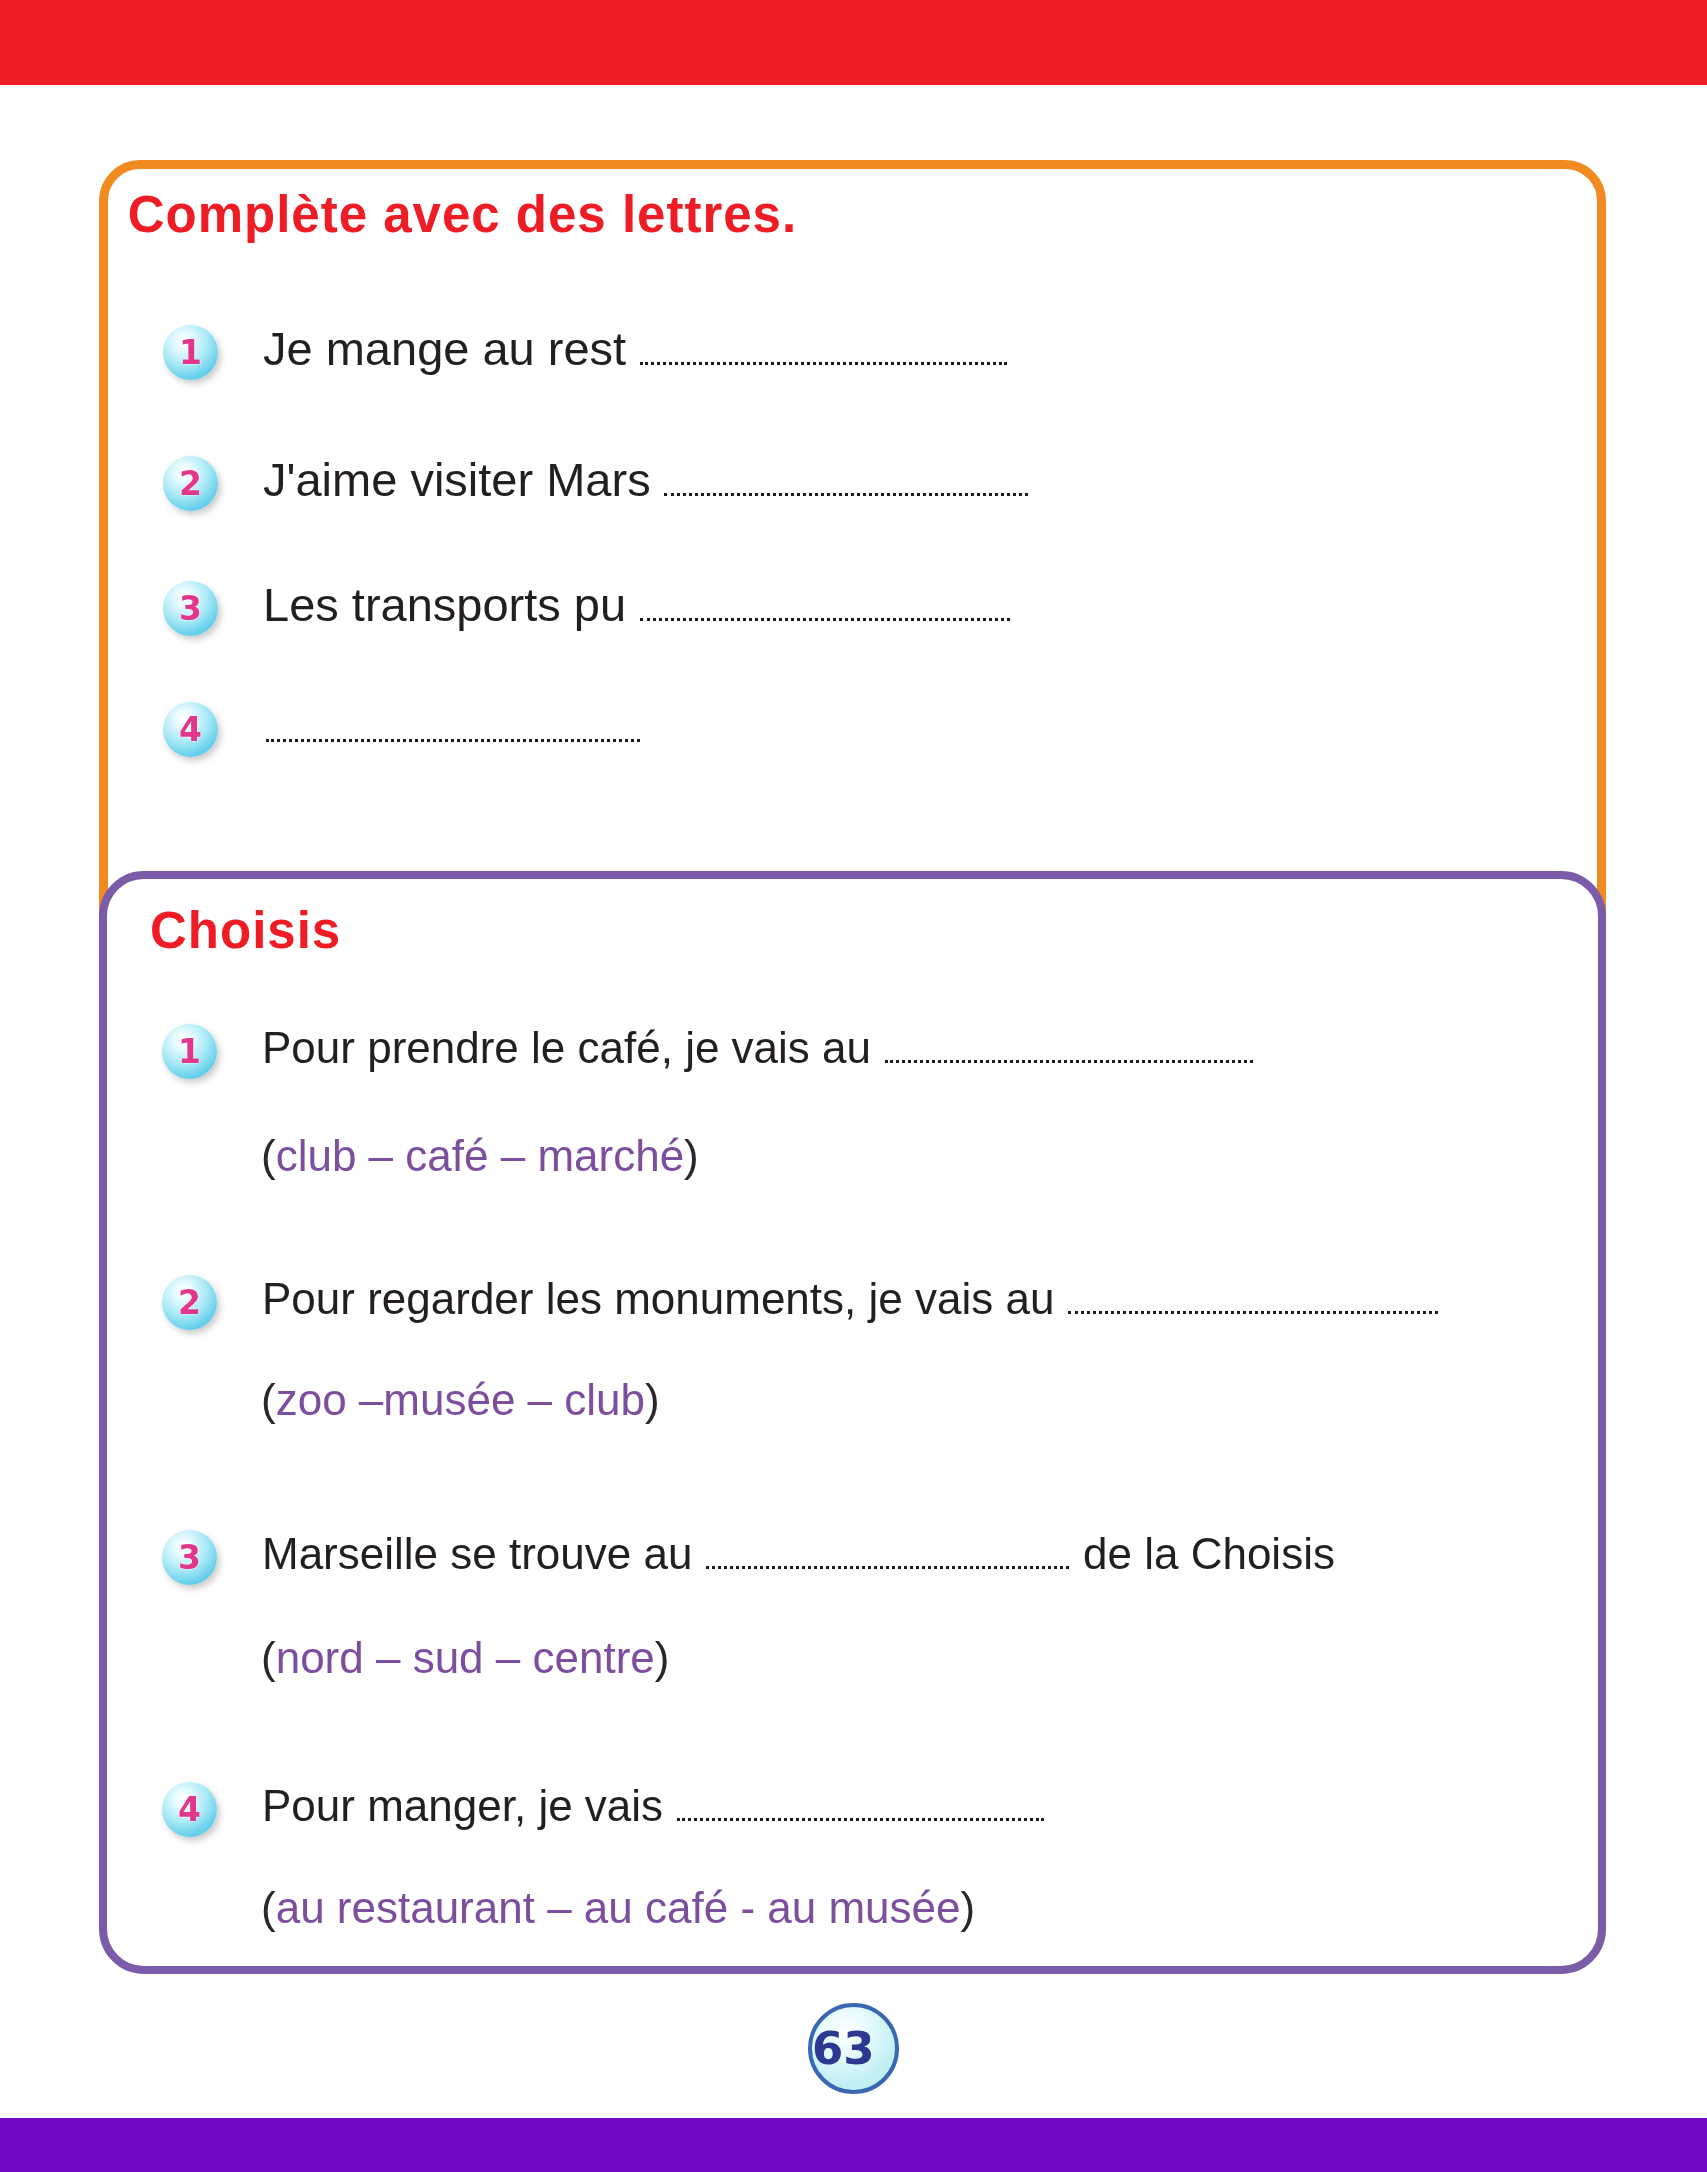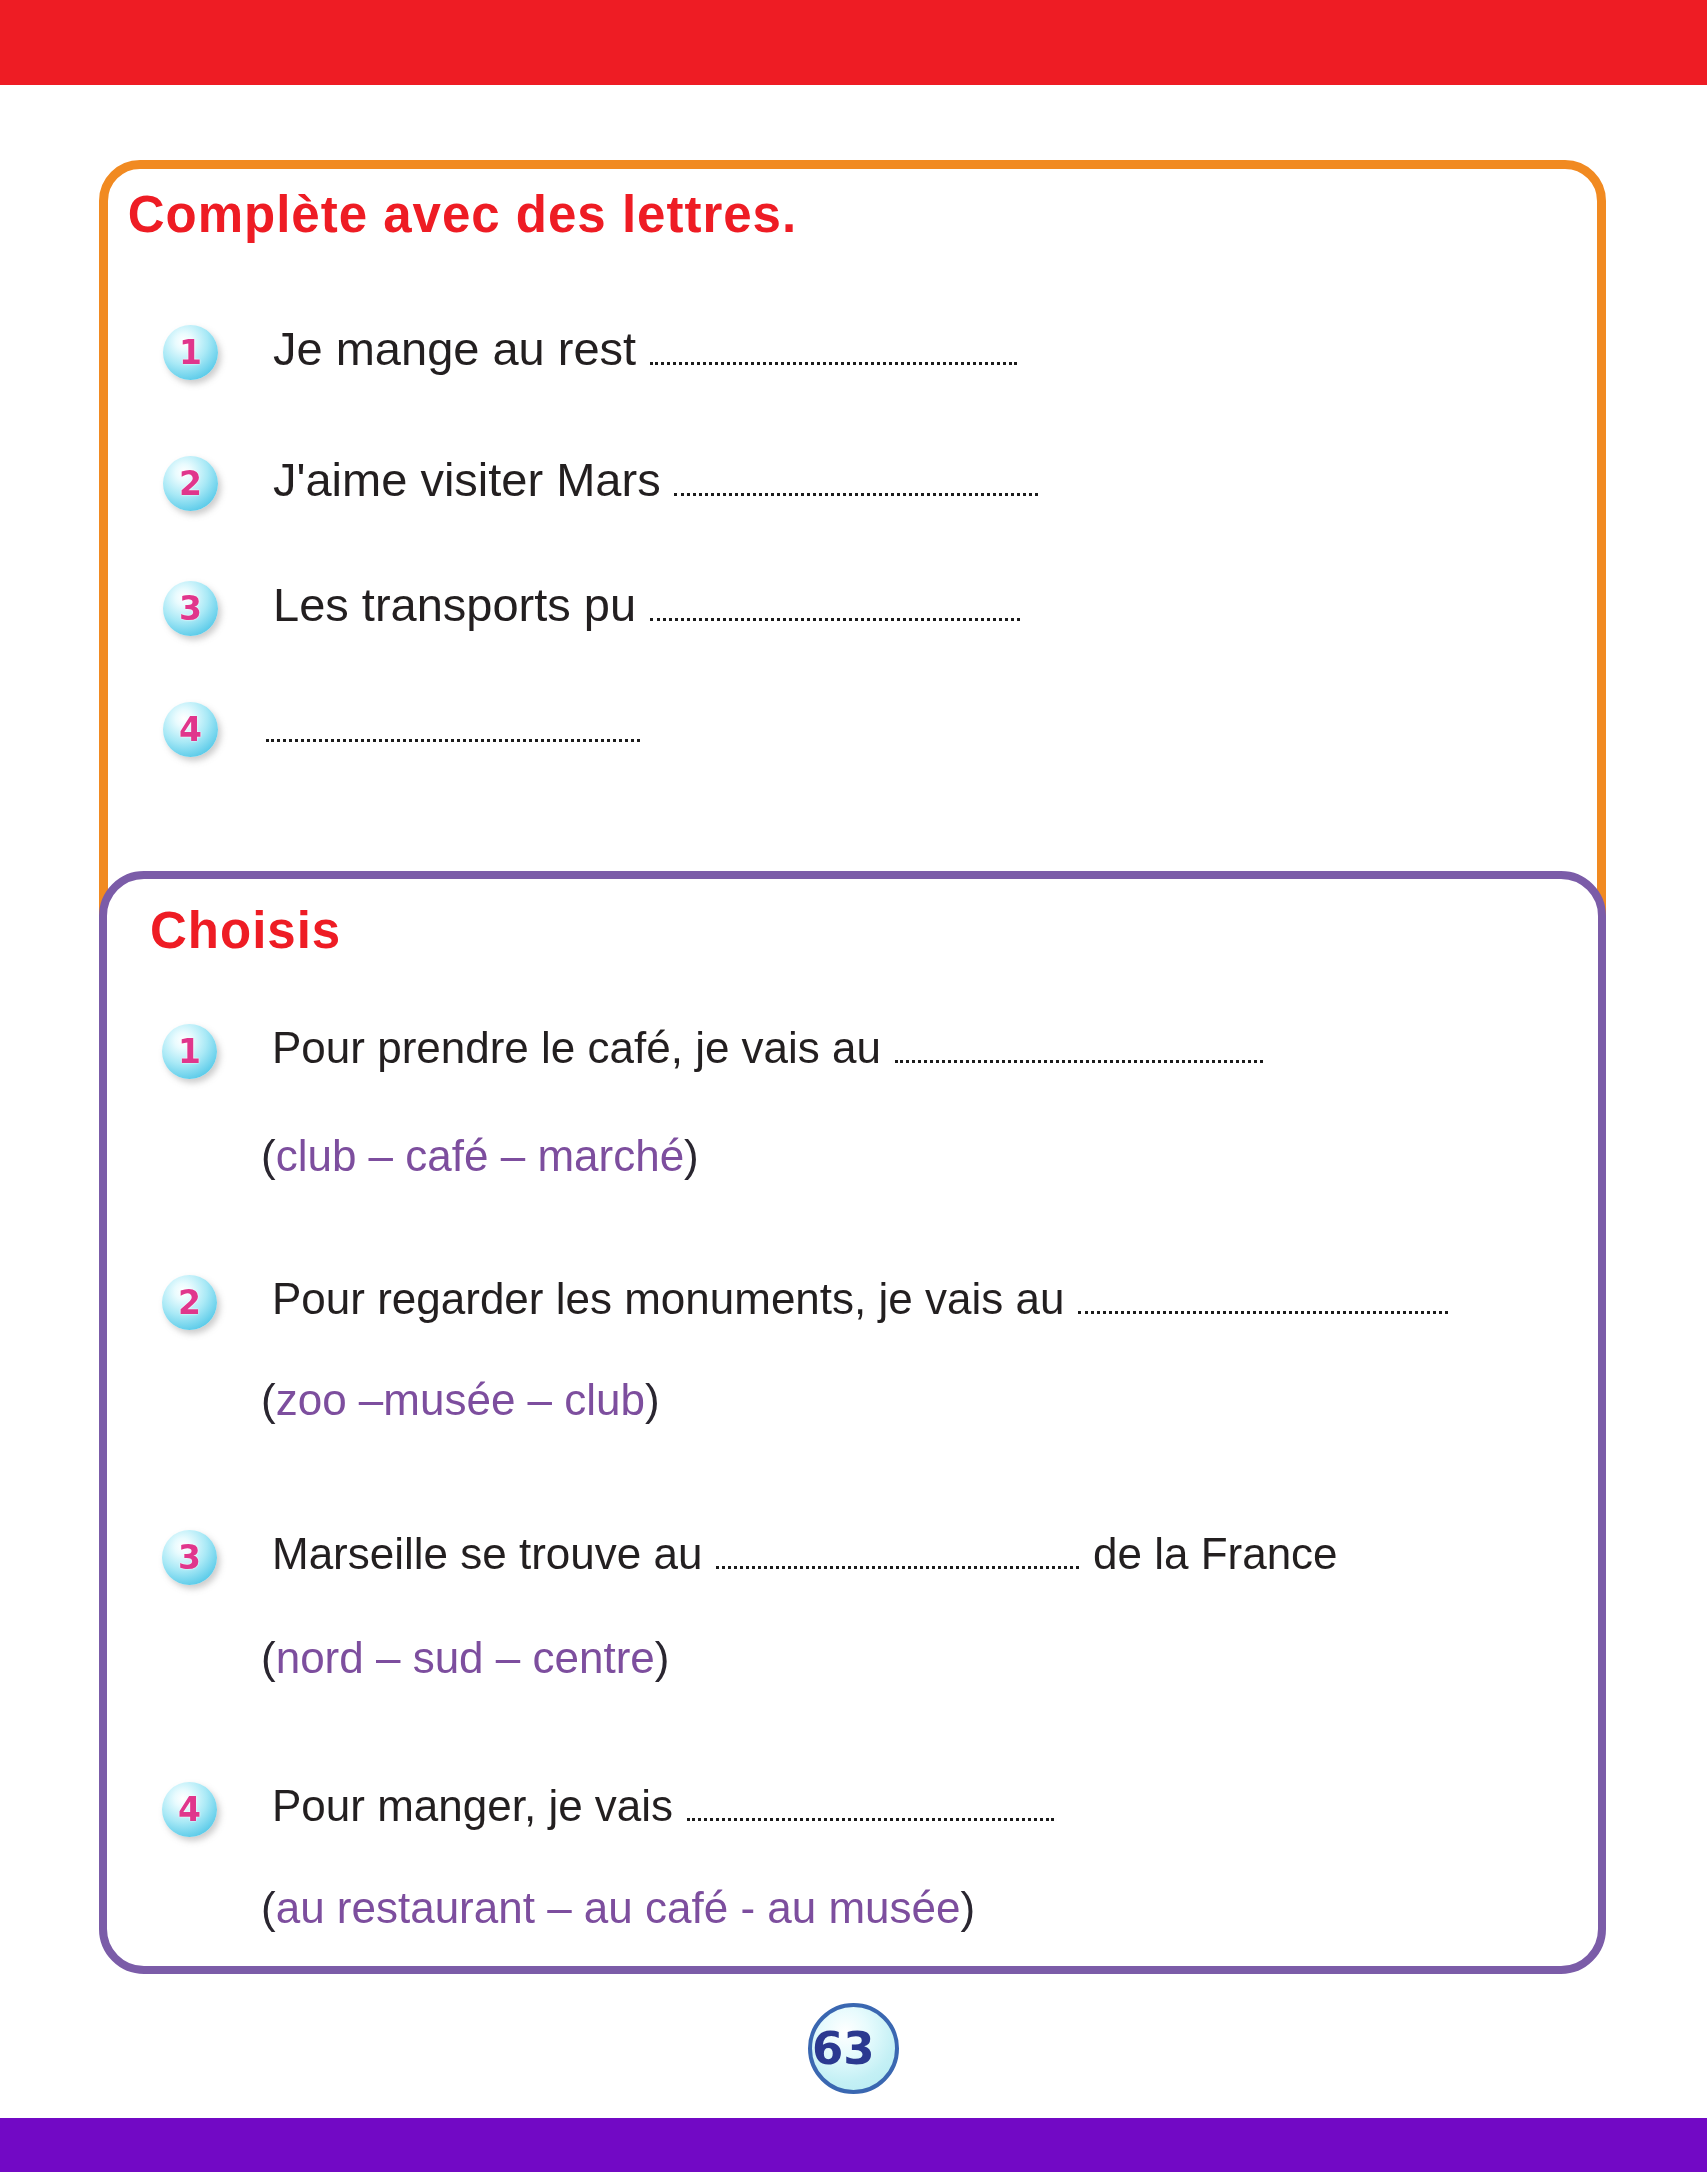--- a/index.html
+++ b/index.html
@@ -35,21 +35,21 @@
     background:radial-gradient(circle at 38% 30%, #ffffff 0%, #e9fbfe 16%, #a9e9f6 46%, #5bcbe9 78%, #38b6db 100%);
     box-shadow:3px 3.9px 5.9px rgba(110,110,110,0.35);
     margin-right:45px;
   }
   .badge .num{
     font-size:33px;font-weight:bold;color:#E0368C;
     text-shadow:0 0 2px #ffffff, 0 0 1px #ffffff;
     font-family:"DejaVu Sans", sans-serif;
   }
 
-  .itext{vertical-align:baseline;margin-left:10px;}
+  .itext{vertical-align:baseline;}
   .after-text{margin-left:13.8px;}
 
   .blank{
     display:inline-block;height:0;border-bottom:3px dotted #1c1c1c;
     margin-left:13.8px;
   }
   .blank.tight{margin-left:3px;}
 
   
   .opts-row{position:absolute;left:154px;font-size:44px;white-space:nowrap;}
@@ -117,21 +117,21 @@
         <span class="num">2</span>
       </span><span class="itext">Pour regarder les monuments, je vais au</span><span class="blank" style="width:370px"></span>
   </div>
   <div class="opts-row" style="top:496px">
     <span class="paren">(</span><span class="opts">zoo –musée – club</span><span class="paren">)</span>
   </div>
 
   <div class="row" style="top:650px">
     <span class="badge">
         <span class="num">3</span>
-      </span><span class="itext">Marseille se trouve  au</span><span class="blank" style="width:363px"></span><span class="itext after-text">de la France</span>
+      </span><span class="itext">Marseille se trouve  au</span><span class="blank" style="width:363px"></span><span class="itext after-text">de la Choisis</span>
   </div>
   <div class="opts-row" style="top:754px">
     <span class="paren">(</span><span class="opts">nord – sud – centre</span><span class="paren">)</span>
   </div>
 
   <div class="row" style="top:902px">
     <span class="badge">
         <span class="num">4</span>
       </span><span class="itext">Pour manger, je vais</span><span class="blank" style="width:367px"></span>
   </div>

